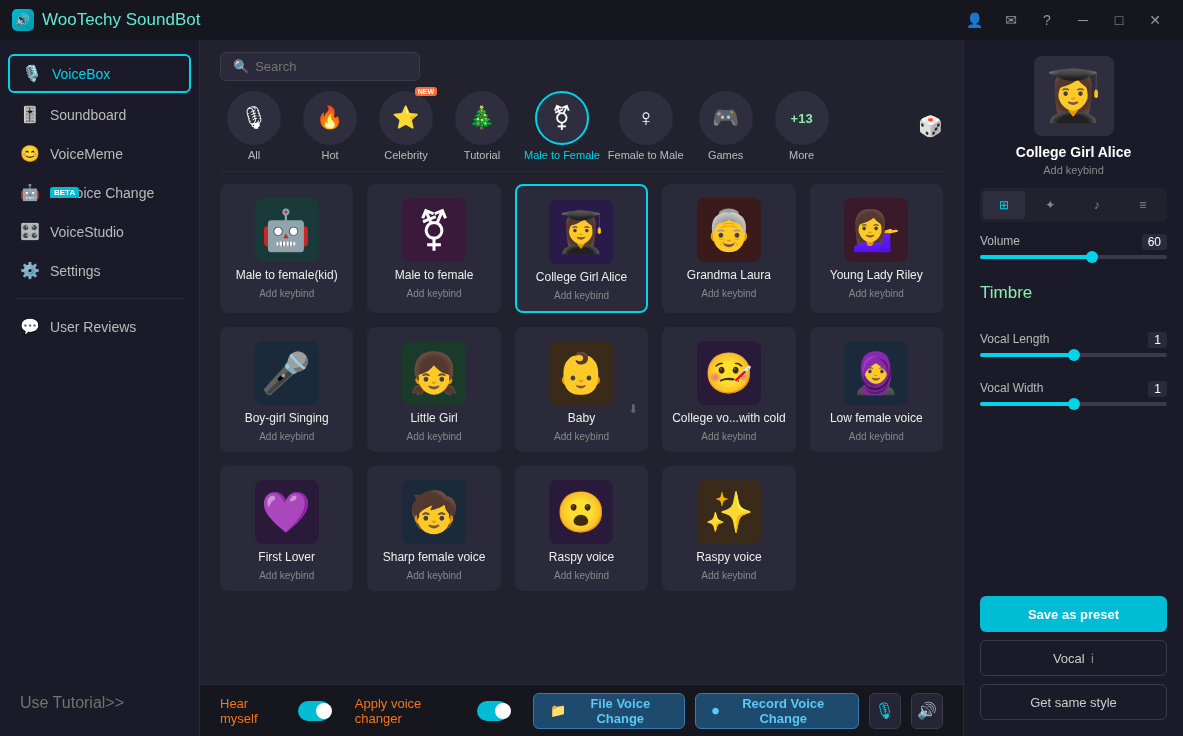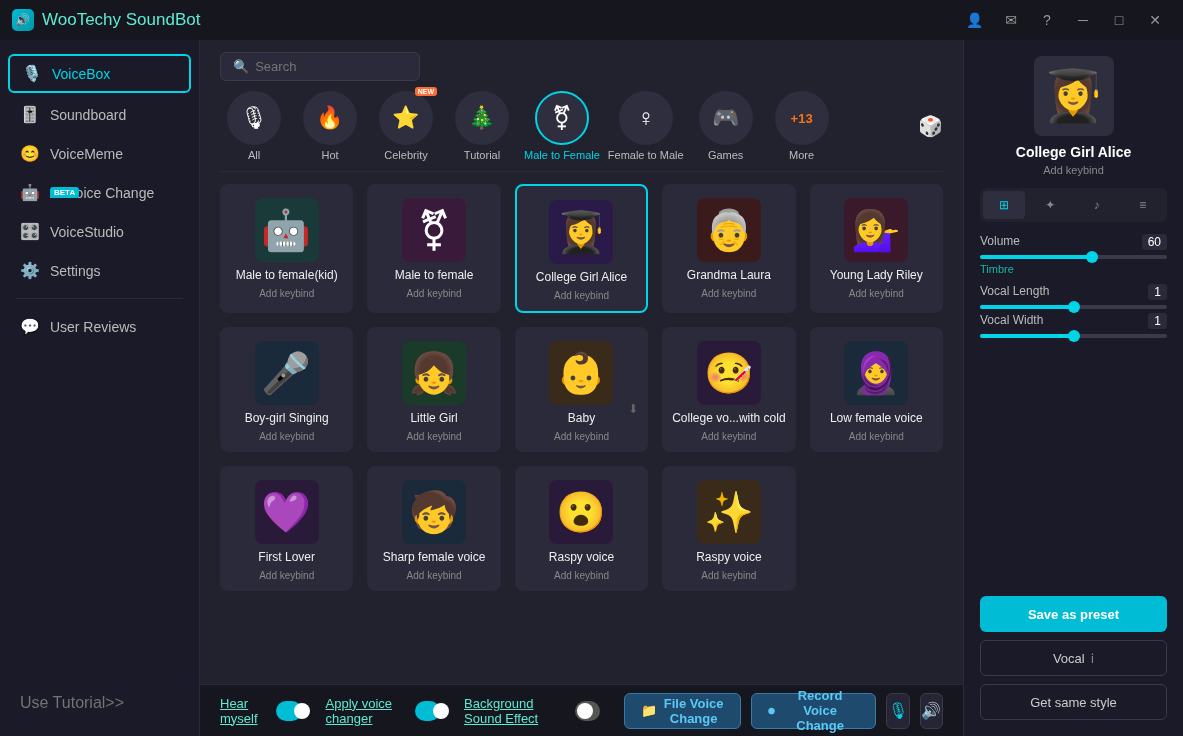--- a/index.html
+++ b/index.html
@@ -183,21 +183,21 @@
       background: #ff6b35;
       color: #fff;
       font-size: 7px;
       padding: 1px 3px;
       border-radius: 3px;
       font-weight: bold;
     }
     .more-badge {
       font-size: 13px;
       font-weight: bold;
-      color: #f97316;
+      color: #86efac;
     }
     .category-divider {
       height: 1px;
       background: #2a2a3a;
       margin: 0 20px;
     }
 
     
     .voice-grid-area {
       flex: 1;
@@ -251,22 +251,22 @@
     .bottom-bar {
       height: 52px;
       background: #16161e;
       display: flex;
       align-items: center;
       padding: 0 20px;
       gap: 24px;
       border-top: 1px solid #2a2a3a;
     }
     .bottom-toggle-item {
-      display: flex; align-items: center; gap: 8px;
-      font-size: 13px; color: #5eead4; text-decoration: underline;
+      display: flex; align-items: center; gap: 16px;
+      font-size: 13px; color: #f97316;
     }
     .toggle-switch {
       width: 36px; height: 20px;
       background: #00bcd4;
       border-radius: 10px;
       position: relative;
       cursor: pointer;
     }
     .toggle-switch.off { background: #555; }
     .toggle-knob {
@@ -368,21 +368,21 @@
       cursor: pointer;
       font-size: 12px;
       color: #888;
     }
     .panel-tab.active {
       background: #2e2e3e;
       color: #00d4e8;
     }
 
     .param-row {
-      margin-bottom: 4px;
+      margin-bottom: 24px;
     }
     .param-label {
       display: flex; justify-content: space-between;
       font-size: 12px; color: #bbb;
       margin-bottom: 5px;
     }
     .param-value {
       font-size: 12px; color: #fff;
       background: #2a2a3a;
       padding: 1px 6px; border-radius: 3px;
@@ -436,21 +436,21 @@
       background: transparent;
       color: #ccc;
       border: 1px solid #3a3a4a;
       border-radius: 6px;
       height: 36px;
       font-size: 13px;
       cursor: pointer;
     }
 
     
-    .timbre-label { font-size: 11px; color: #14b8a6; margin-bottom: 5px; }
+    .timbre-label { font-size: 17px; color: #86efac; margin-bottom: 5px; }
   </style>
 </head>
 <body>
 
 <div class="title-bar">
   <div class="title-bar-left">
     <div class="app-icon">🔊</div>
     <span class="app-title">WooTechy SoundBot</span>
   </div>
   <div class="title-bar-right">
@@ -652,26 +652,20 @@
         <div class="toggle-switch">
           <div class="toggle-knob"></div>
         </div>
       </div>
       <div class="bottom-toggle-item">
         <span>Apply voice changer</span>
         <div class="toggle-switch">
           <div class="toggle-knob"></div>
         </div>
       </div>
-      <div class="bottom-toggle-item">
-        <span>Background Sound Effect</span>
-        <div class="toggle-switch off">
-          <div class="toggle-knob"></div>
-        </div>
-      </div>
       <div class="bottom-right">
         <button class="action-btn file-btn">
           <span>📁</span>
           <span>File Voice Change</span>
         </button>
         <button class="action-btn record-btn">
           <span>⏺</span>
           <span>Record Voice Change</span>
         </button>
         <div class="mic-btn">🎙</div>

